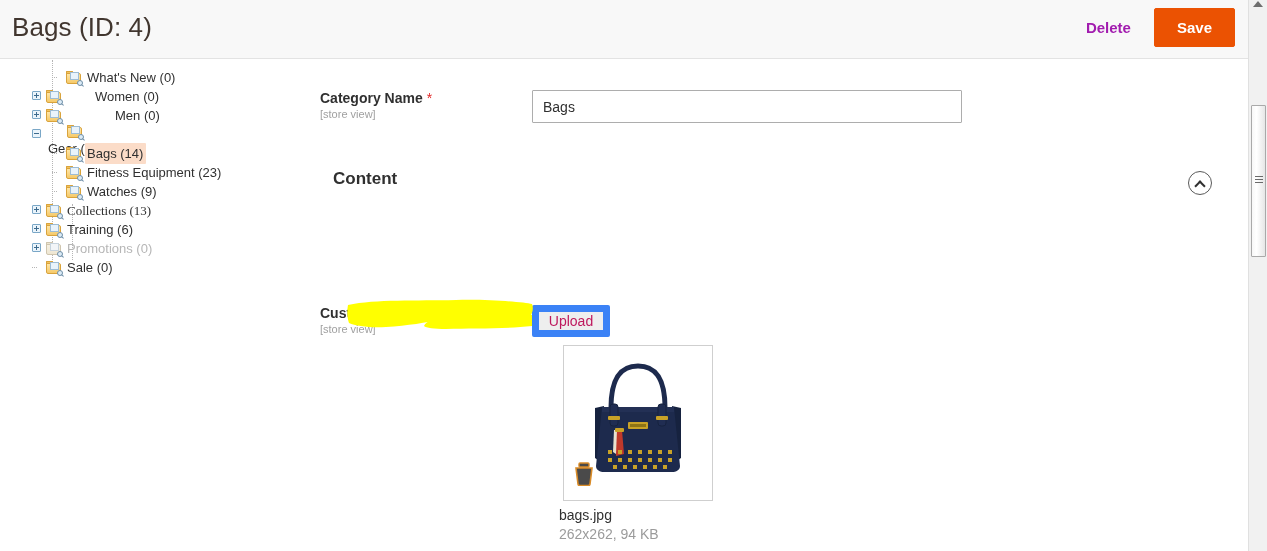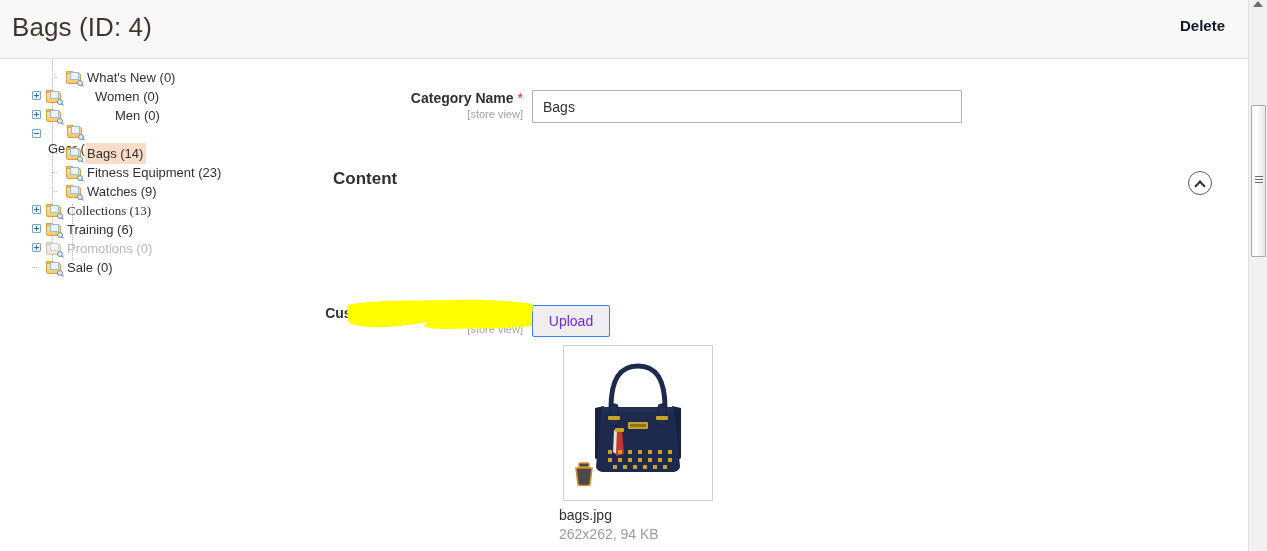--- a/index.html
+++ b/index.html
@@ -42,21 +42,21 @@
     display: flex;
     align-items: center;
     gap: 13px;
   }
   .btn-delete {
     background: transparent;
     border: none;
     font-family: "Liberation Sans", sans-serif;
     font-size: 15px;
     font-weight: bold;
-    color: #0f172a;
+    color: #a21caf;
     padding: 9px 10px;
     cursor: pointer;
   }
   .btn-save {
     background: #eb5202;
     border: 1px solid #eb5202;
     border-radius: 2px;
     color: #ffffff;
     font-family: "Liberation Sans", sans-serif;
     font-size: 15px;
@@ -192,21 +192,20 @@
     height: 491px;
     background: #ffffff;
   }
   .field-row {
     position: absolute;
     display: flex;
     align-items: flex-start;
   }
   .field-label {
     width: 212px;
-    text-align: right;
     padding-right: 9px;
     font-size: 14px;
     font-weight: bold;
     color: #303030;
     line-height: 17px;
   }
   .req-star {
     color: #e22626;
     font-size: 14px;
     font-weight: normal;
@@ -276,25 +275,25 @@
     border-radius: 50%;
     background: #ffffff;
     border: 1px solid #b0b0b0;
   }
   .switch-text { font-size: 14px; color: #303030; }
 
   
   .btn-upload {
     width: 78px; height: 32px;
     background: #eeeeee;
-    border: 1px solid #3b82f6;
+    border: 7px solid #3b82f6;
     border-radius: 2px;
     font-family: "Liberation Sans", sans-serif;
     font-size: 14px;
-    color: #6d28d9;
+    color: #be185d;
     cursor: pointer;
   }
   .image-frame {
     position: absolute;
     left: 243px; top: 285px;
     width: 150px; height: 156px;
     border: 1px solid #cfcfcf;
     background: #ffffff;
   }
   .file-name {
@@ -362,20 +361,21 @@
 </style>
 </head>
 <body>
 
 <div id="app">
 
   <div class="page-header">
     <div class="page-title">Bags (ID: 4)</div>
     <div class="header-actions">
       <button class="btn-delete">Delete</button>
+      <button class="btn-save">Save</button>
     </div>
   </div>
 
   <div class="tree-panel">
     <div class="guide"></div>
     <div class="guide2"></div>
     <ul class="tree-list" id="tree-list">
         <li class="tree-row" style="position: absolute; top: 8px; left: 66px;">
           <span class="dash" style="left: -14px; top: 9px;"></span>
           <span class="folder-icon">

